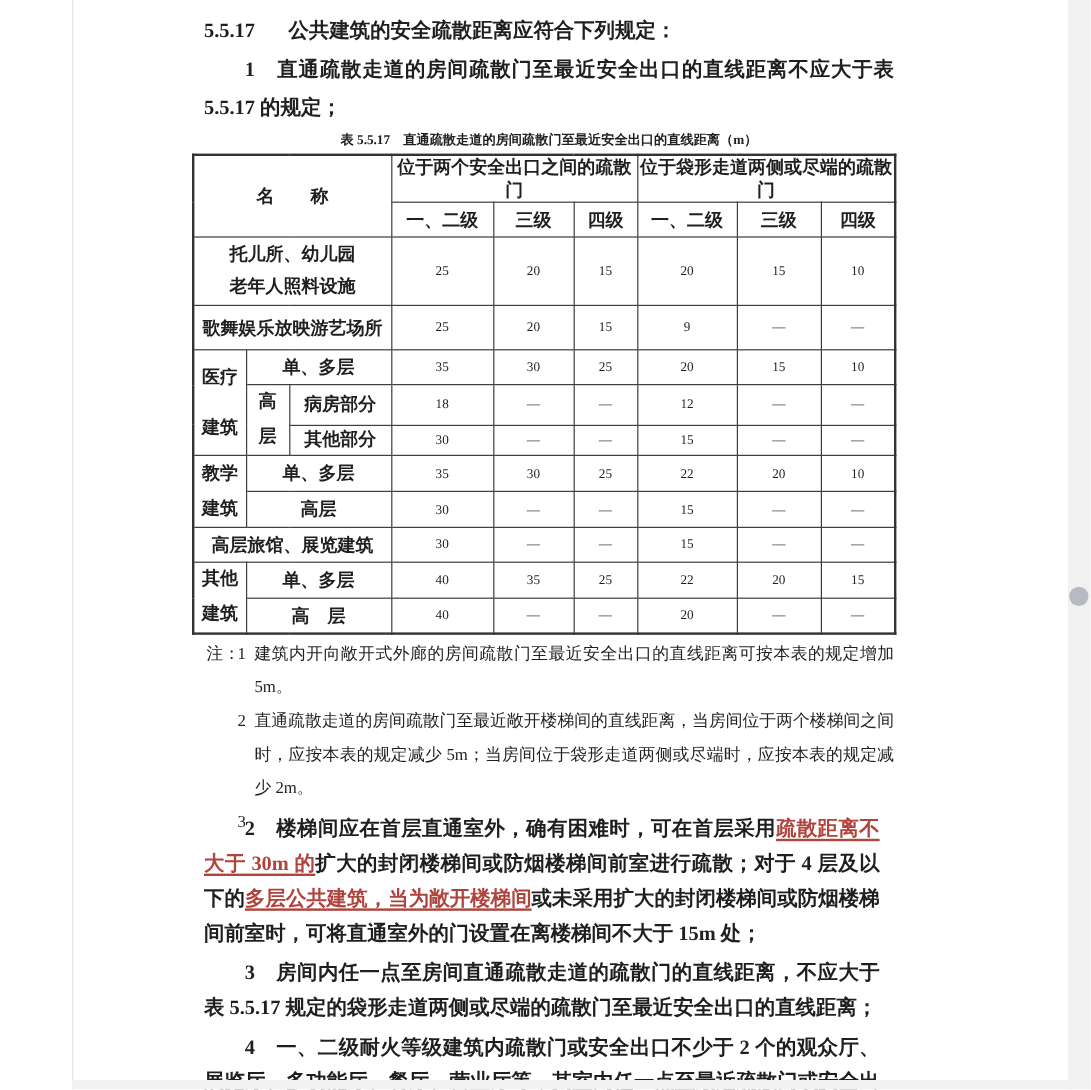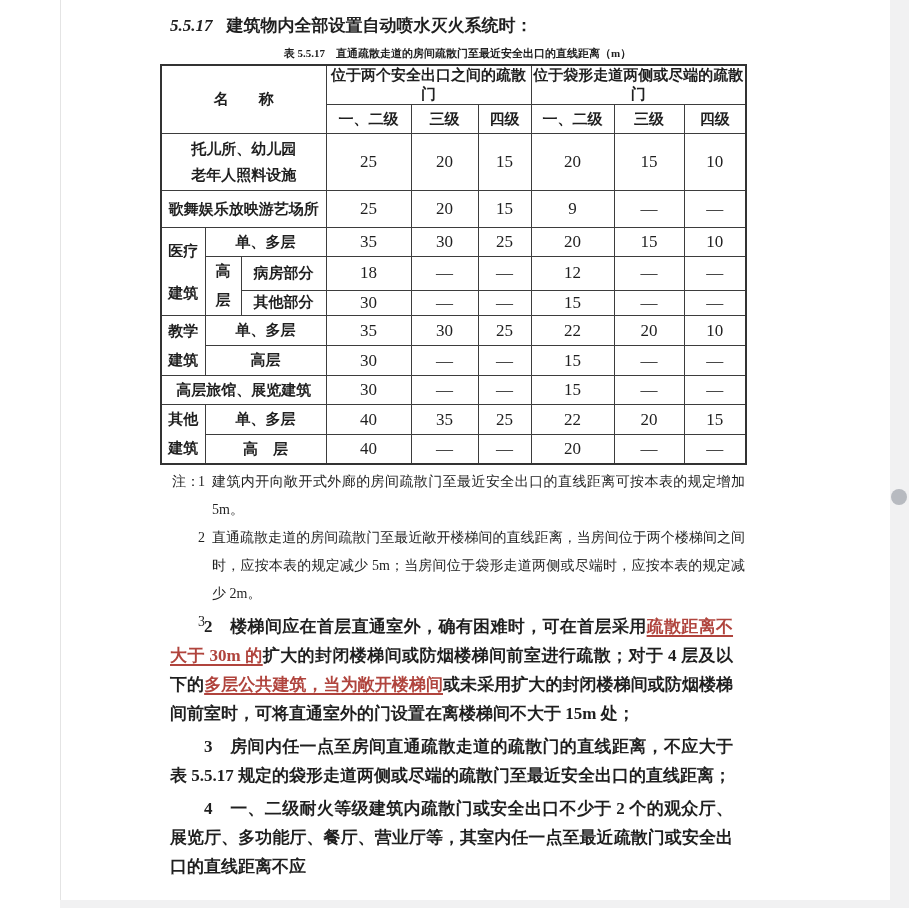--- a/index.html
+++ b/index.html
@@ -7,30 +7,30 @@
     position:relative;width:909px;height:908px;background:#ffffff;overflow:hidden;
     font-family:"Liberation Serif","DejaVu Serif",serif;color:#1f1f1f;
   }
   .left-line{position:absolute;left:60px;top:0;width:1px;height:908px;background:#e4e4e4;}
   .gutter{position:absolute;left:890px;top:0;width:19px;height:908px;background:#f1f1f2;}
   .thumb{position:absolute;left:891px;top:489px;width:16px;height:16px;border-radius:50%;background:#b7bac0;z-index:5;}
   .bottom-strip{position:absolute;left:60px;top:900px;width:849px;height:8px;background:#f1f1f2;z-index:4;}
 
   .content{position:absolute;left:170px;top:10px;width:575px;}
   .lead{margin:0;font-size:17px;line-height:32px;font-weight:600;text-align:justify;}
-  .lead .num{margin-right:14px;font-style:italic;}
+  .lead .num{margin-right:28px;}
   .item{margin:0;font-size:17px;line-height:32px;font-weight:600;text-align:justify;text-indent:2em;}
 
   .caption{margin:0;font-size:11px;line-height:22px;font-weight:700;text-align:center;}
 
   table.dist{border-collapse:collapse;table-layout:fixed;width:585px;margin-left:-10px;
     border:2px solid #333;}
   table.dist td{border:1.4px solid #3d3d3d;text-align:center;vertical-align:middle;
     padding:0;font-size:15px;font-weight:600;overflow:hidden;}
-  table.dist td.val{font-weight:400;font-size:17px;}
+  table.dist td.val{font-weight:400;font-size:11px;}
   table.dist td.nm2 span{display:block;line-height:26px;}
   table.dist td.vg3 span{display:block;line-height:42px;}
   table.dist td.vg2 span{display:block;line-height:29px;}
 
   .notes{margin-top:3px;font-size:14px;line-height:28px;font-weight:400;}
   .note-item{position:relative;padding-left:42px;text-align:justify;}
   .note-label{position:absolute;left:2px;top:0;}
   .note-num{position:absolute;left:28px;top:0;}
 
   .para{margin:4px 12px 0 0;font-size:17px;line-height:29px;font-weight:600;text-align:justify;text-indent:2em;}
@@ -38,22 +38,23 @@
       text-underline-offset:3px;text-decoration-thickness:1.5px;}
 </style>
 </head>
 <body>
 
 <div class="stage">
   <div class="left-line"></div>
 
   <div class="content">
 
-    <p class="lead"><span class="num">5.5.17</span><span>建筑物内全部设置自动喷水灭火系统时：</span></p>
-
+    <p class="lead"><span class="num">5.5.17</span><span>公共建筑的安全疏散距离应符合下列规定：</span></p>
+
+    <p class="item">1　直通疏散走道的房间疏散门至最近安全出口的直线距离不应大于表 5.5.17 的规定；</p>
 
     <p class="caption">表 5.5.17　直通疏散走道的房间疏散门至最近安全出口的直线距离（m）</p>
 
     <table class="dist">
       <colgroup>
         <col style="width:44px">
           <col style="width:36px">
           <col style="width:85px">
         <col style="width:85px">
           <col style="width:67px">

